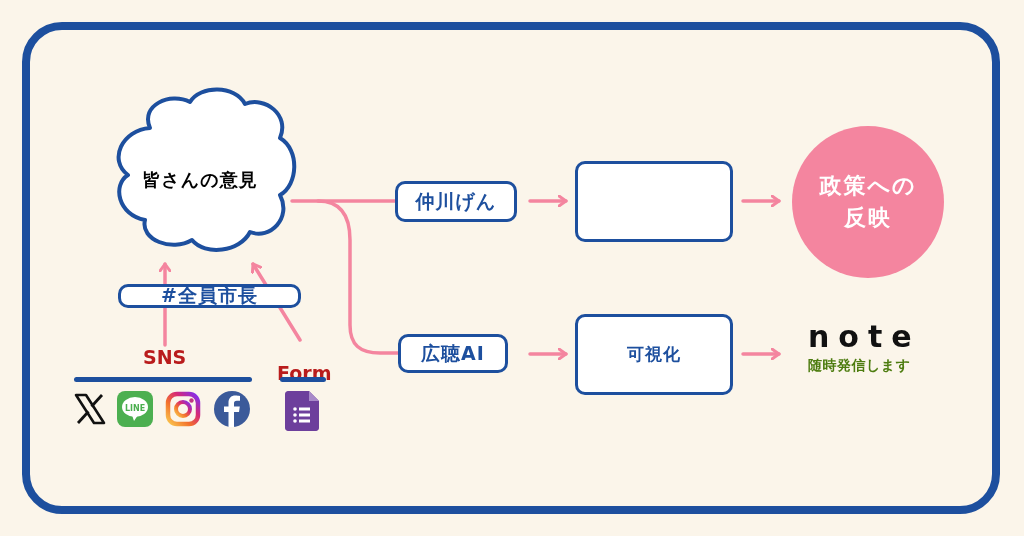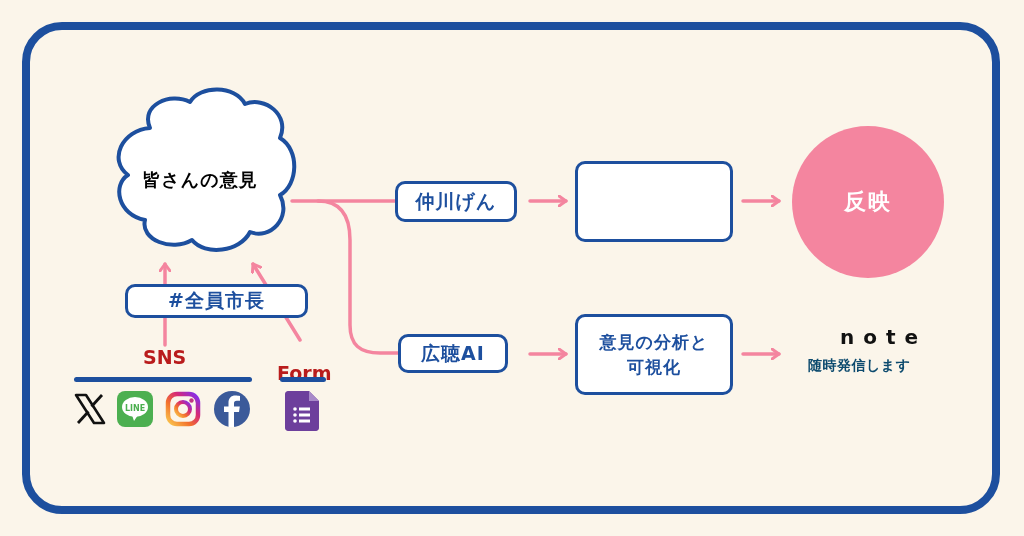--- a/index.html
+++ b/index.html
@@ -36,26 +36,26 @@
     color: #fff; font-weight: bold; font-size: 22px; line-height: 32px;
     display: flex; flex-direction: column; align-items: center; justify-content: center;
     letter-spacing: 2px;
   }
   .label {
     position: absolute; color: #b91c1c; font-weight: bold; font-size: 19px;
   }
   .underline { position: absolute; height: 5px; background: #1d4f9e; border-radius: 3px; }
   .icon { position: absolute; width: 36px; height: 36px; }
   .note-logo {
-    position: absolute; left: 840px; top: 322px; color: #111;
-    font-weight: bold; font-size: 20px; letter-spacing: 9px; line-height: 30px;
+    position: absolute; left: 808px; top: 322px; color: #111;
+    font-weight: bold; font-size: 30px; letter-spacing: 9px; line-height: 30px;
     font-family: "DejaVu Sans", sans-serif;
   }
   .note-sub {
-    position: absolute; left: 808px; top: 357px; color: #0c4a6e;
+    position: absolute; left: 808px; top: 357px; color: #4d7c0f;
     font-weight: bold; font-size: 14px; letter-spacing: 0.5px;
   }
 </style>
 </head>
 <body>
 
 <div class="frame"></div>
 
 <svg class="lines" width="1024" height="536">
   <defs>
@@ -76,21 +76,21 @@
   <path d="M318,201 C340,201 350,215 350,240 L350,325 C350,345 360,353 380,353 L398,353" fill="none" stroke="#f4859f" stroke-width="3.5" stroke-linecap="round"></path>
 
   <line x1="530" y1="201" x2="566" y2="201" stroke="#f4859f" stroke-width="3.5" stroke-linecap="round" marker-end="url(#arrowhead)"></line>
   <line x1="530" y1="354" x2="566" y2="354" stroke="#f4859f" stroke-width="3.5" stroke-linecap="round" marker-end="url(#arrowhead)"></line>
   <line x1="743" y1="201" x2="779" y2="201" stroke="#f4859f" stroke-width="3.5" stroke-linecap="round" marker-end="url(#arrowhead)"></line>
   <line x1="743" y1="354" x2="779" y2="354" stroke="#f4859f" stroke-width="3.5" stroke-linecap="round" marker-end="url(#arrowhead)"></line>
 </svg>
 
 <div class="cloud-label">皆さんの意見</div>
 
-<div class="box box-node" style="left:125px; top:284px; width:183px; height:34px;">
+<div class="box box-node" style="left:118px; top:284px; width:183px; height:24px;">
   <span>#全員市長</span>
 </div>
 
 <div class="label" style="left:143px; top:346px;">SNS</div>
 <div class="underline" style="left:74px; top:377px; width:178px;"></div>
 
 <div class="label" style="left:277px; top:346px;margin-top:16px;">Form</div>
 <div class="underline" style="left:280px; top:377px; width:46px;"></div>
 
 <svg class="icon" style="left:72px; top:391px;" viewBox="0 0 36 36">
@@ -137,26 +137,26 @@
 </svg>
 
 <div class="box box-node" style="left:395px; top:181px; width:122px; height:41px;">
   <span>仲川げん</span>
 </div>
 
 <div class="box box-tall" style="left:575px; top:161px; width:158px; height:81px;">
 </div>
 
 <div class="circle">
+  <span>政策への</span>
   <span>反映</span>
 </div>
 
 <div class="box box-node" style="left:398px; top:334px; width:110px; height:39px;align-items:center;">
   <span>広聴AI</span>
 </div>
 
 <div class="box box-tall" style="left:575px; top:314px; width:158px; height:81px;">
-  <span>意見の分析と</span>
   <span>可視化</span>
 </div>
 
 <div class="note-logo">note</div>
 <div class="note-sub">随時発信します</div>
 
 </body></html>

